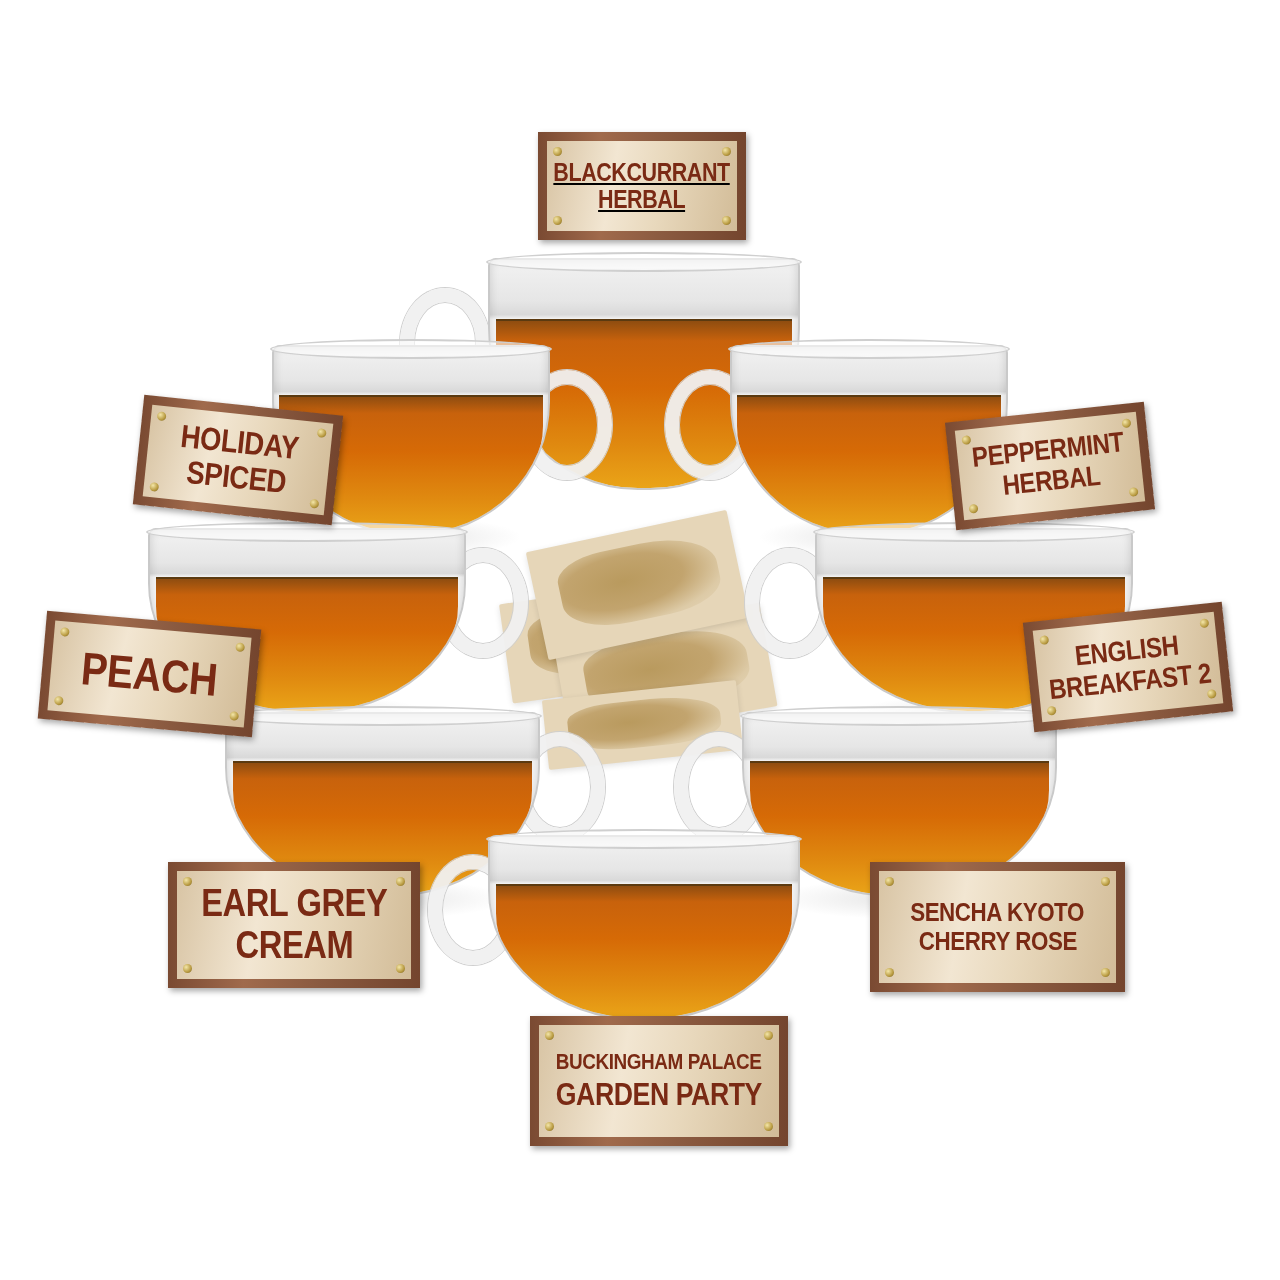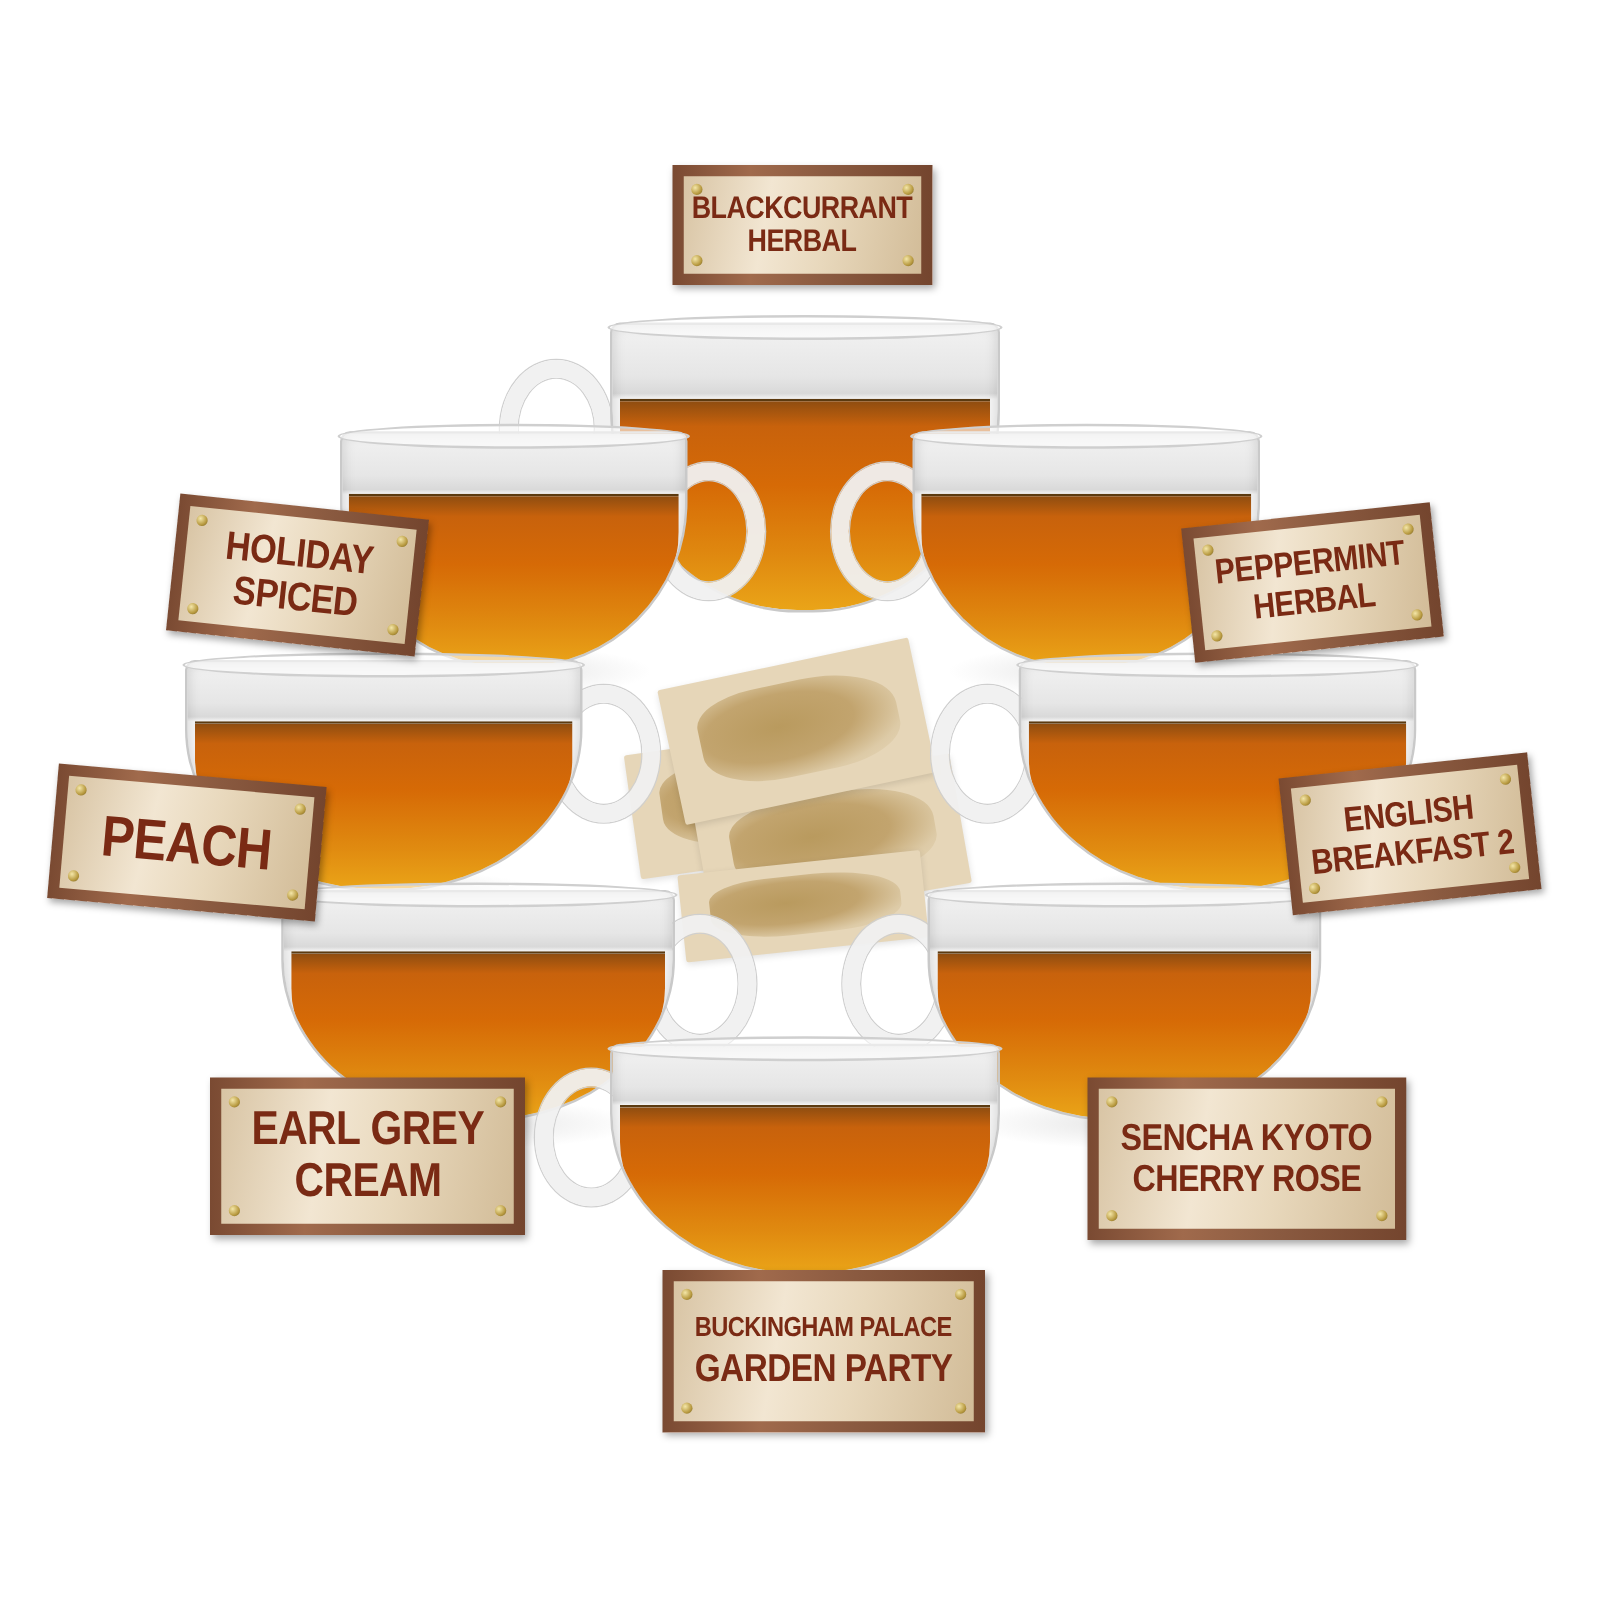--- a/index.html
+++ b/index.html
@@ -112,21 +112,21 @@
   </div>
 
   <div class="cup" style="left:488px;top:835px;width:312px;height:185px;">
     <div class="handle" style="left:-60px;top:20px;"></div>
     <div class="bowl">
         <div class="tea"></div>
       </div>
     <div class="rim"></div>
   </div>
 
-  <div class="plaque" style="left:538px;top:132px;width:208px;height:96px;">
+  <div class="plaque" style="left:538px;top:132px;width:208px;height:108px;text-decoration:underline;">
     <div class="plate" style="font-size:25px;">
       <span class="line">BLACKCURRANT</span>
       <span class="line">HERBAL</span>
       <i class="rivet tl"></i>
         <i class="rivet tr"></i>
         <i class="rivet bl"></i>
         <i class="rivet br"></i>
     </div>
   </div>
 
@@ -178,21 +178,21 @@
       <span class="line">EARL GREY</span>
       <span class="line">CREAM</span>
       <i class="rivet tl"></i>
         <i class="rivet tr"></i>
         <i class="rivet bl"></i>
         <i class="rivet br"></i>
     </div>
   </div>
 
   <div class="plaque" style="left:870px;top:862px;width:255px;height:130px;">
-    <div class="plate" style="font-size:30px;">
+    <div class="plate" style="font-size:26px;">
       <span class="line">SENCHA KYOTO</span>
       <span class="line">CHERRY ROSE</span>
       <i class="rivet tl"></i>
         <i class="rivet tr"></i>
         <i class="rivet bl"></i>
         <i class="rivet br"></i>
     </div>
   </div>
 
   <div class="plaque" style="left:530px;top:1016px;width:258px;height:130px;">

